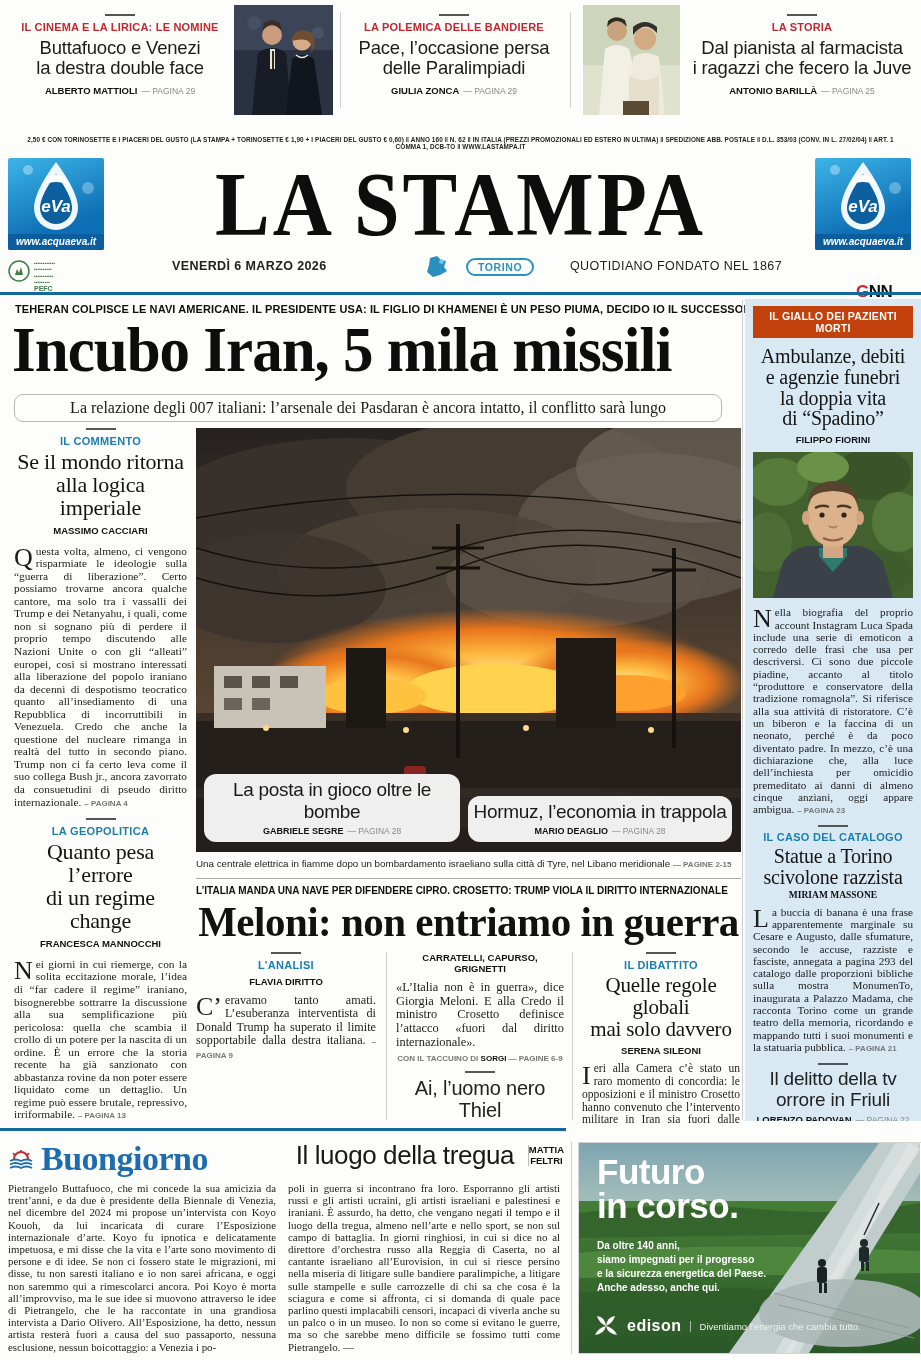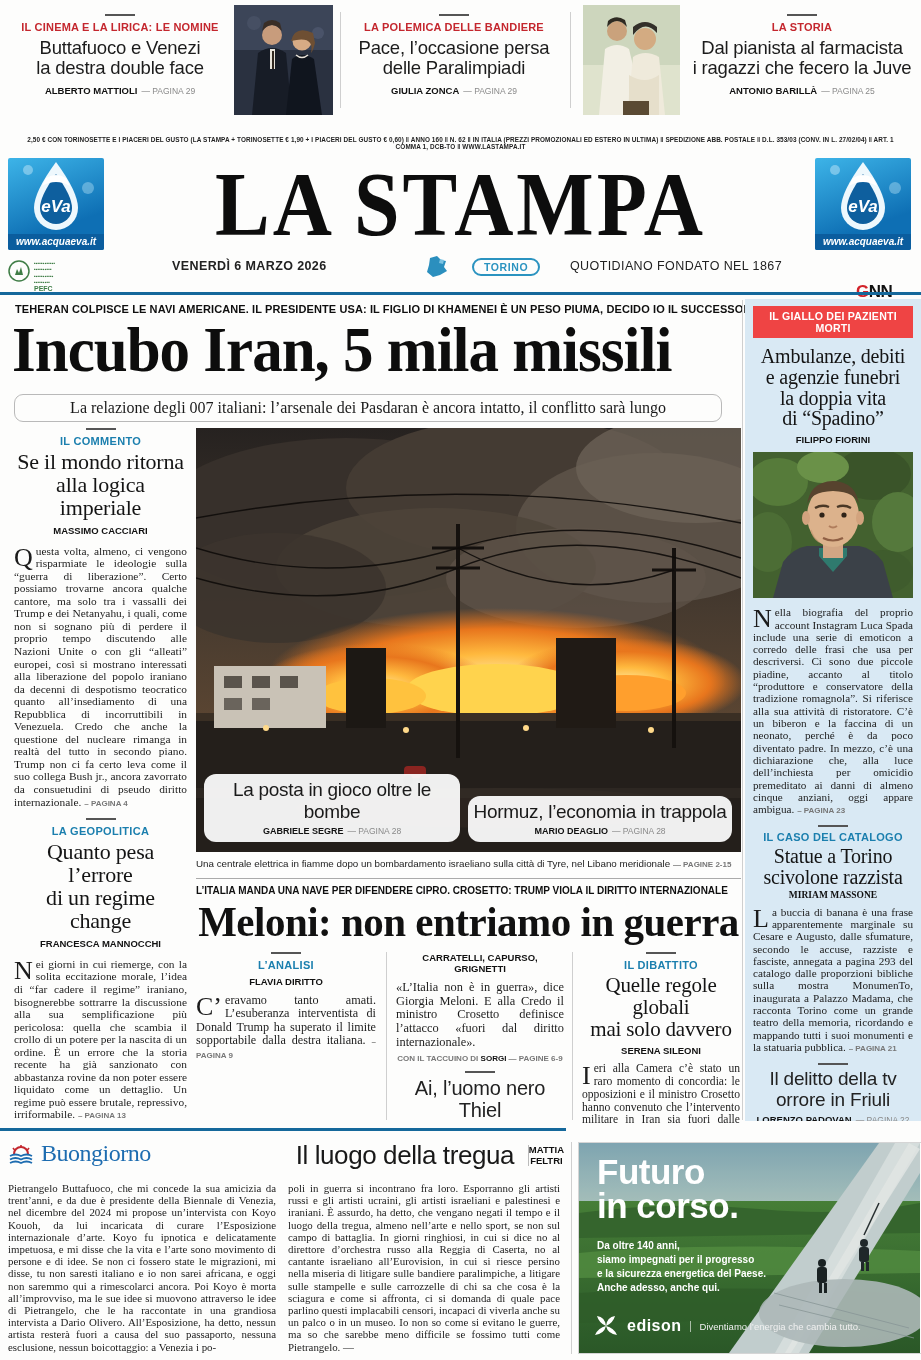--- a/index.html
+++ b/index.html
@@ -24,21 +24,21 @@
   
   .edition { position:absolute; top:136px; left:16px; right:16px; text-align:center;
              font-size:6.4px; font-weight:700; color:#222; letter-spacing:.1px; }
 
   
   .masthead-title { position:absolute; top:152px; left:0; right:0; text-align:center;
     font-family:"Liberation Serif","DejaVu Serif",serif; font-weight:900; font-size:82px;
     letter-spacing:3px; color:#0d0d0d; transform:scaleY(1.12); transform-origin:top; }
   .date-row { position:absolute; top:259px; font-size:12.5px; color:#222; letter-spacing:.4px; }
   .founded { position:absolute; top:259px; font-size:12.5px; color:#222; letter-spacing:.4px; }
-  .torino-badge { position:absolute; top:255px; left:424px; display:flex; align-items:center; gap:22px; }
+  .torino-badge { position:absolute; top:255px; left:424px; display:flex; align-items:center; gap:16px; }
   .torino-pill { border:2px solid #2b93c0; color:#2b93c0; font-weight:700; font-size:10.5px;
                  border-radius:9px; padding:1px 10px; letter-spacing:.6px; }
   .blue-rule { position:absolute; left:0; right:0; height:3px; background:#15689b; }
 
   
   .eva { position:absolute; width:96px; height:92px; background:linear-gradient(160deg,#3db4e8,#0e6fb4 70%);
          border-radius:2px; overflow:hidden; }
   .eva-url { position:absolute; left:0; right:0; bottom:0; height:16px; background:#0b5d9e; color:#fff;
              font-weight:700; font-style:italic; font-size:10px; text-align:center; line-height:16px; }
   .pefc-row { position:absolute; top:260px; left:8px; display:flex; gap:4px; align-items:flex-start; }
@@ -86,29 +86,29 @@
   .mel-head { position:absolute; left:196px; top:896px; width:545px; text-align:center;
     font-family:"Liberation Serif","DejaVu Serif",serif; font-weight:700; font-size:41px; letter-spacing:-.5px;
     transform:scaleY(1.05); transform-origin:top; }
   .mcol { position:absolute; top:952px; height:172px; overflow:hidden; }
   .mcol .body { font-size:11.8px; }
   .note { font-size:8px; color:#777; font-weight:700; text-align:center; margin-top:5px; }
   .note b { color:#111; }
 
   
   .rail { position:absolute; left:745px; top:299px; width:176px; height:822px; background:#d9e9f4; overflow:hidden; padding:7px 8px; }
-  .rail-box { background:#ef4444; color:#fff; font-weight:700; font-size:10.6px; text-align:center; padding:4px 2px; letter-spacing:.2px; }
+  .rail-box { background:#c2410c; color:#fff; font-weight:700; font-size:10.6px; text-align:center; padding:4px 2px; letter-spacing:.2px; }
   .rail .sec-head { font-size:20px; margin-top:8px; }
   .rail .body { font-size:11.2px; }
   .rail-vline { position:absolute; left:742px; top:300px; width:1px; height:820px; background:#cfcfcf; }
 
   
   .bg-box { position:absolute; left:0; top:1128px; width:566px; height:232px; border-top:3px solid #15689b; background:#fdfdfc; }
   .bg-title-row { position:absolute; left:8px; top:1140px; display:flex; align-items:center; gap:7px; }
-  .bg-title { font-family:"Liberation Serif","DejaVu Serif",serif; font-weight:400; font-size:24px; color:#1d6cb0; letter-spacing:-.5px; }
+  .bg-title { font-family:"Liberation Serif","DejaVu Serif",serif; font-weight:700; font-size:34px; color:#1d6cb0; letter-spacing:-.5px; }
   .bg-col { position:absolute; top:1182px; font-family:"Liberation Serif","DejaVu Serif",serif;
             font-size:10.9px; line-height:1.12; text-align:justify; color:#1c1c1c; height:172px; overflow:hidden; }
   .tregua-row { position:absolute; left:288px; top:1140px; width:276px; display:flex; align-items:center; }
   .tregua-title { flex:1; text-align:center; font-size:26px; font-weight:400; letter-spacing:-.4px; color:#181818; }
   .tregua-by { border-left:1px solid #bbb; padding-left:0; margin-left:6px; font-size:9.5px; font-weight:700; text-align:center; line-height:1.15; }
   .bg-ad-vline { position:absolute; left:571px; top:1142px; width:1px; height:212px; background:#cfcfcf; }
 
   
   .ad { position:absolute; left:578px; top:1142px; width:367px; height:212px; overflow:hidden; border:1px solid #d5d5d5; }
   .ad-head { position:absolute; left:18px; top:12px; font-size:35px; font-weight:800; color:#fff; line-height:.98; letter-spacing:-.5px; }

